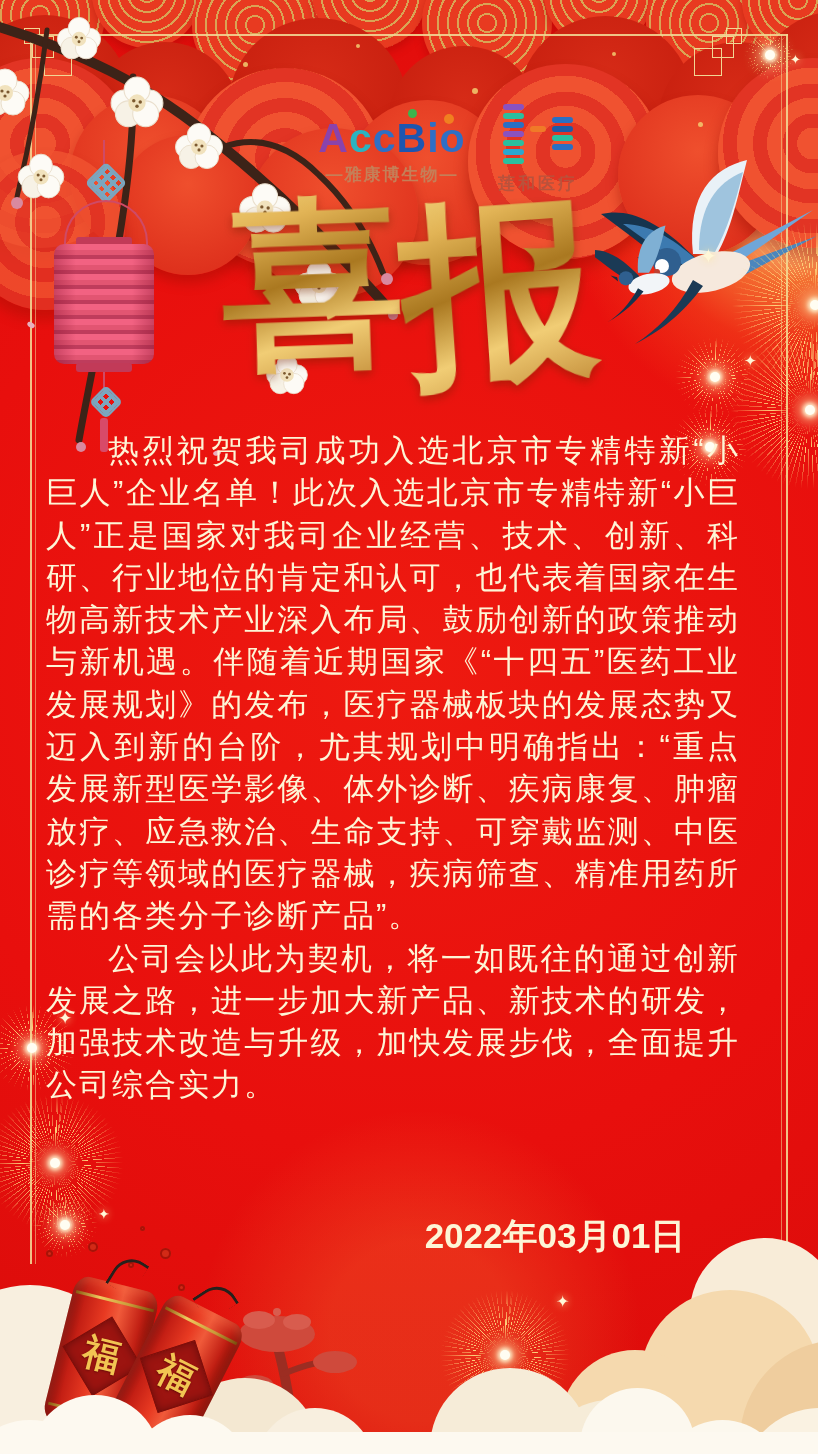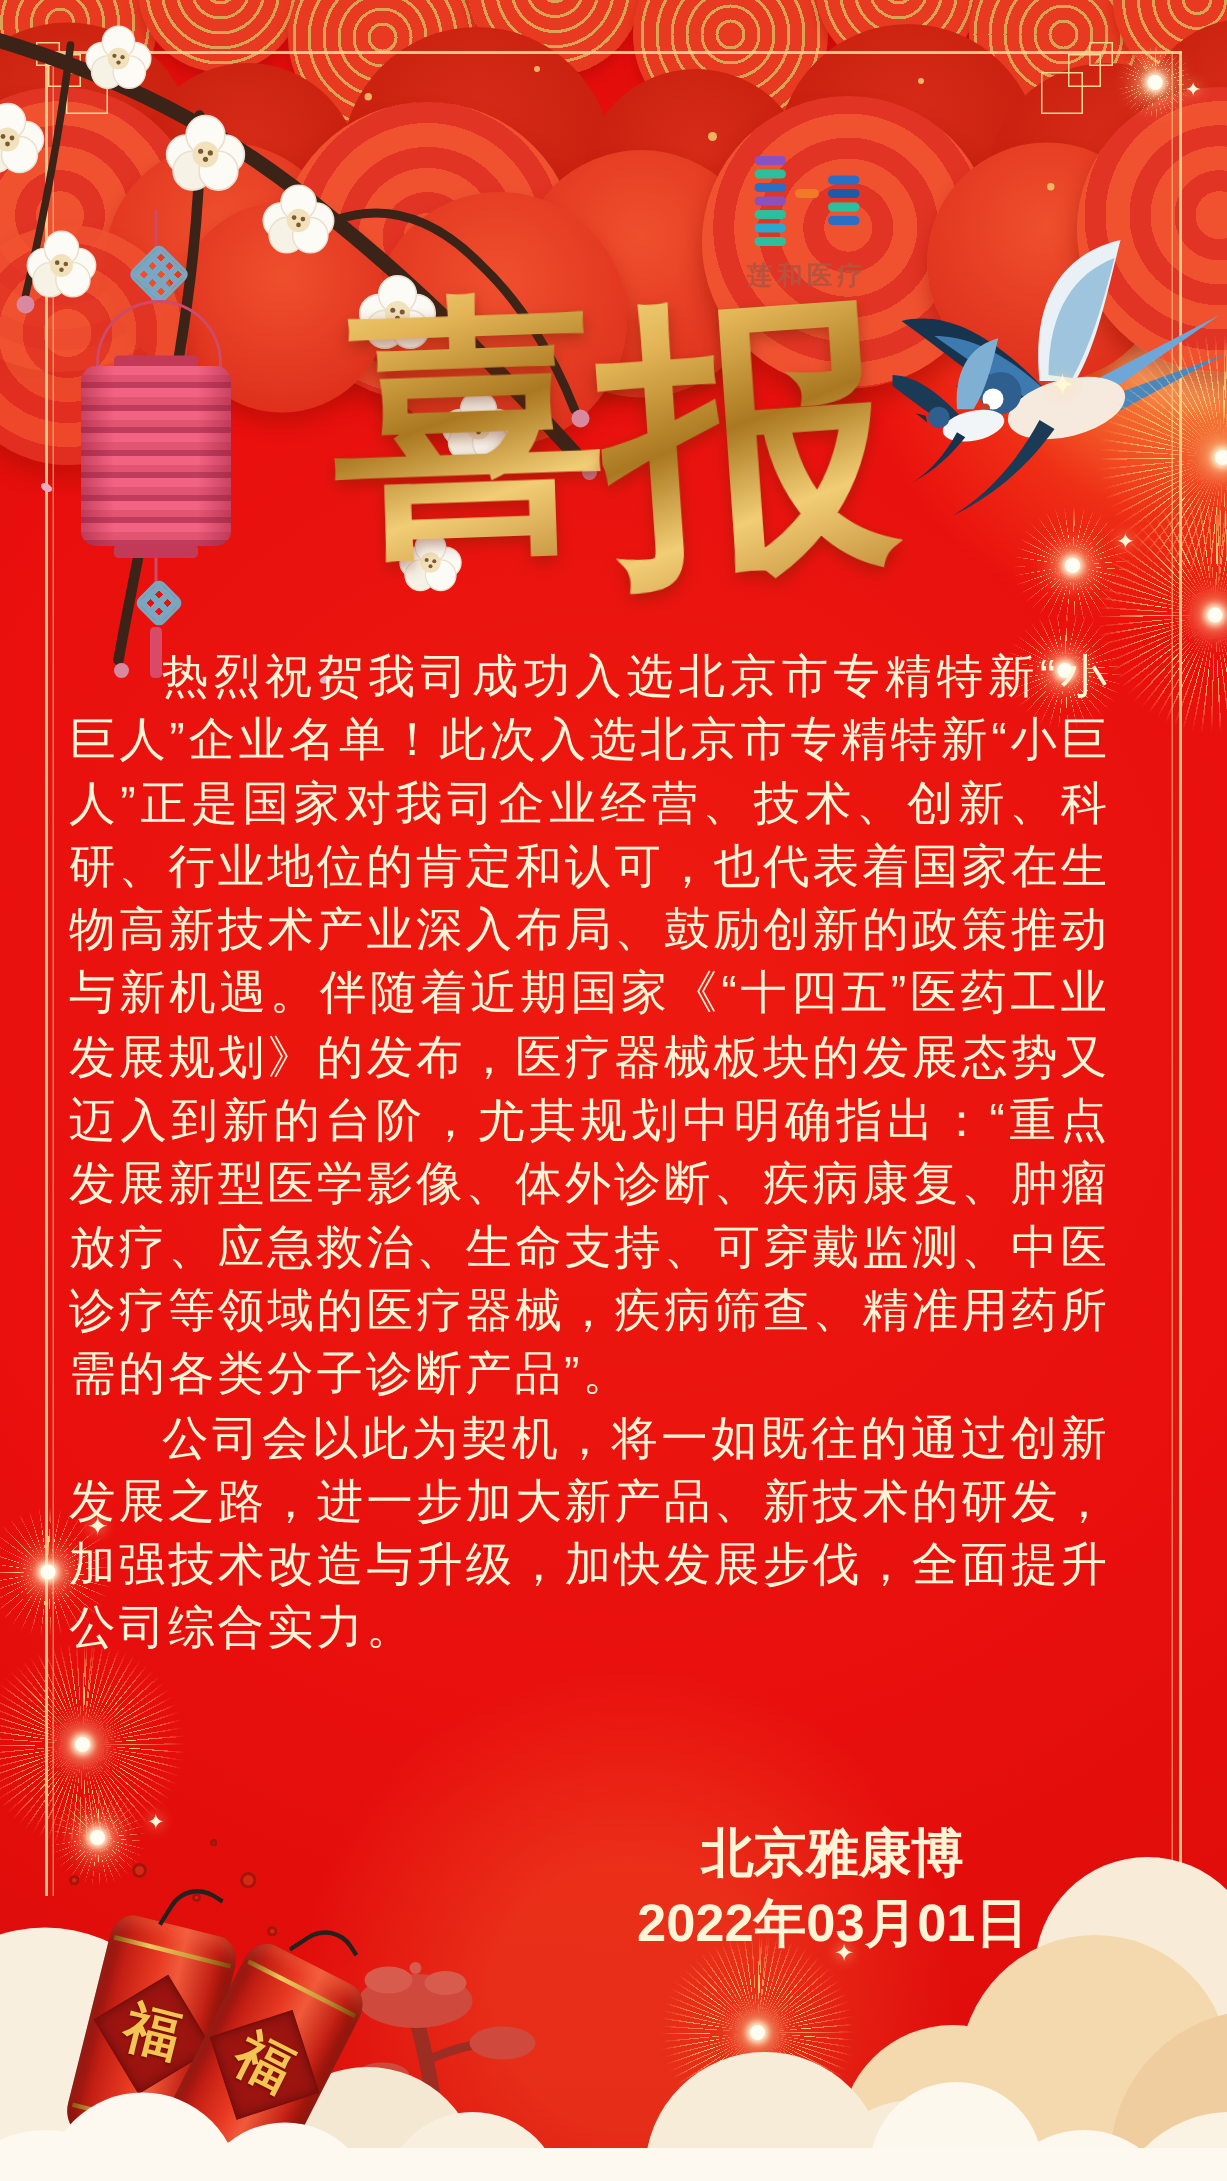--- a/index.html
+++ b/index.html
@@ -218,20 +218,29 @@
     <g transform="translate(-12,62) scale(0.55)">
       <path d="M102,102 C 62,60 32,50 6,56 C 42,82 64,102 96,118 Z" fill="#1b3a55"></path>
       <ellipse cx="120" cy="116" rx="38" ry="18" fill="#f2f5f8" transform="rotate(-12 120 116)"></ellipse>
       <path d="M100,96 C 96,44 120,18 150,10 C 142,46 134,74 120,96 Z" fill="#7fb0d4"></path>
       <circle cx="78" cy="106" r="13" fill="#2f5f8f"></circle>
       <path d="M62,104 L50,101 L64,112 Z" fill="#1c2e40"></path>
       <path d="M100,124 C 84,154 64,174 44,186 C 74,170 94,150 110,130 Z" fill="#16344e"></path>
     </g>
   </svg>
 
+  <div class="logo-accbio">
+    <div class="accbio-word">
+      <span style="color:#8a43ac;">A</span><span style="color:#2bb3c0;">c</span><span style="color:#2f6fc5;">c</span><span style="color:#1d56b0;">B</span><span style="color:#2f6fc5;">i</span><span style="color:#2f6fc5;">o</span>
+      <span class="dotd" style="left:126px;top:-7px;width:9px;height:9px;background:#3cb54d;"></span>
+      <span class="dotd" style="left:162px;top:-2px;width:10px;height:10px;background:#f08020;"></span>
+      <span class="dotd" style="left:148px;top:6px;width:5px;height:5px;background:#2f6fc5;"></span>
+    </div>
+    <div class="accbio-sub">—雅康博生物—</div>
+  </div>
 
   <div class="logo-lianhe">
     <div class="lh-blocks">
       <div class="lh-col">
         <span class="lh-bar" style="background:#8a52c0;"></span>
         <span class="lh-bar" style="background:#2bbf9e;"></span>
         <span class="lh-bar" style="background:#2a6fc4;"></span>
         <span class="lh-bar" style="background:#8a52c0;"></span>
         <span class="lh-bar" style="background:#2bbf9e;"></span>
         <span class="lh-bar" style="background:#29a8d0;"></span>
@@ -254,21 +263,20 @@
     <span class="t1">喜</span>
     <span class="t2">报</span>
   </div>
 
   <div class="body-text">
     <p>热烈祝贺我司成功入选北京市专精特新“小巨人”企业名单！此次入选北京市专精特新“小巨人”正是国家对我司企业经营、技术、创新、科研、行业地位的肯定和认可，也代表着国家在生物高新技术产业深入布局、鼓励创新的政策推动与新机遇。伴随着近期国家《“十四五”医药工业发展规划》的发布，医疗器械板块的发展态势又迈入到新的台阶，尤其规划中明确指出：“重点发展新型医学影像、体外诊断、疾病康复、肿瘤放疗、应急救治、生命支持、可穿戴监测、中医诊疗等领域的医疗器械，疾病筛查、精准用药所需的各类分子诊断产品”。</p>
     <p>公司会以此为契机，将一如既往的通过创新发展之路，进一步加大新产品、新技术的研发，加强技术改造与升级，加快发展步伐，全面提升公司综合实力。</p>
   </div>
 
   <div class="signature">
-    <div>北京雅康博</div>
     <div>2022年03月01日</div>
   </div>
 
   <div class="fw" style="left:700px;top:190px;width:230px;height:230px;z-index:8;">
     <div class="fw-rays"></div>
       <div class="fw-rays b"></div>
       <div class="fw-core"></div>
   </div>
   <div class="fw" style="left:660px;top:322px;width:110px;height:110px;z-index:8;">
     <div class="fw-rays"></div>

